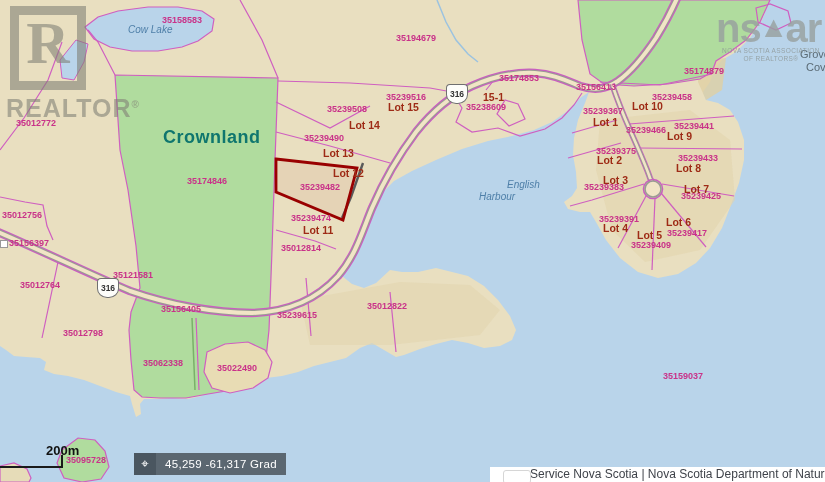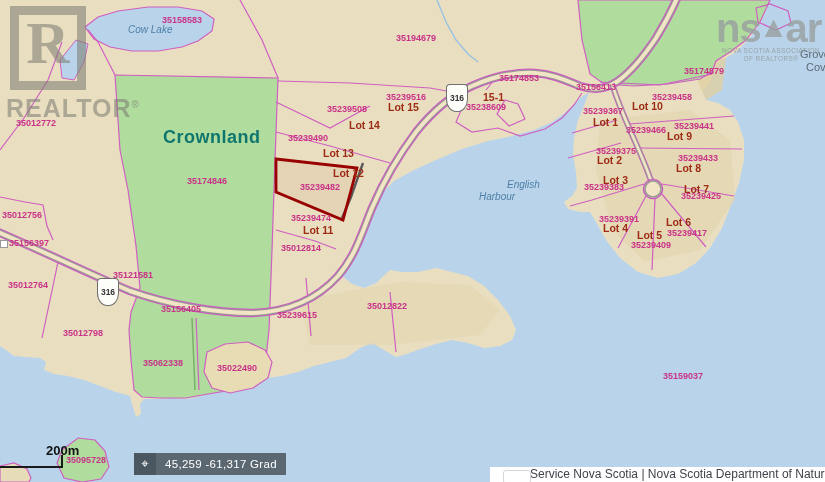--- a/index.html
+++ b/index.html
@@ -6,21 +6,21 @@
   #stage{position:relative;width:825px;height:482px;overflow:hidden;
          font-family:"Liberation Sans",sans-serif;background:#b9d4ea;}
   #basemap{position:absolute;left:0;top:0;}
   #map-labels{position:absolute;left:0;top:0;width:825px;height:482px;}
   .lbl{position:absolute;white-space:pre;line-height:1.05;}
   .lbl.pid{font-size:9px;font-weight:bold;color:#c93289;}
   .lbl.lot{font-size:10.5px;font-weight:bold;color:#9e2b16;}
   .lbl.place{font-size:10px;font-style:italic;color:#4e7fa8;}
   .lbl.crown{font-size:18px;font-weight:bold;color:#0f766e;letter-spacing:.5px;}
   .lbl.gray{font-size:11px;color:#5a6a74;}
-  .badge{position:absolute;width:22px;height:28px;background:#fdfdfa;
+  .badge{position:absolute;width:22px;height:20px;background:#fdfdfa;
          border:1.5px solid #6f6f6f;border-radius:4px 4px 46% 46%;
          box-sizing:border-box;display:flex;align-items:center;justify-content:center;
          font-size:8.5px;font-weight:bold;color:#333;}
   
   #realtor{position:absolute;left:6px;top:6px;opacity:.58;color:#807f75;}
   #realtor .rbox{width:58px;height:66px;border:9px solid #807f75;margin-left:4px;
         display:flex;align-items:flex-start;justify-content:center;}
   #realtor .rbox span{font-family:"Liberation Serif",serif;font-weight:bold;
         font-size:60px;line-height:.95;}
   #realtor .word{font-size:25px;font-weight:bold;letter-spacing:1px;margin-top:4px;}
@@ -155,21 +155,21 @@
 
     <path d="M276,159 L357,168 L343,220 L276,192 Z" fill="rgba(153,0,0,0.05)" stroke="#990000" stroke-width="2.8" stroke-linejoin="miter"></path>
   </svg>
 
   <div id="map-labels">
       <span class="lbl pid" style="left: 137px; top: 16px; margin-left: 25px;">35158583</span>
       <span class="lbl pid" style="left: 16px; top: 119px;">35012772</span>
       <span class="lbl pid" style="left: 396px; top: 34px;">35194679</span>
       <span class="lbl pid" style="left: 386px; top: 93px;">35239516</span>
       <span class="lbl pid" style="left: 327px; top: 105px;">35239508</span>
-      <span class="lbl pid" style="left: 288px; top: 134px;">35239490</span>
+      <span class="lbl pid" style="left: 304px; top: 134px;">35239490</span>
       <span class="lbl pid" style="left: 300px; top: 183px;">35239482</span>
       <span class="lbl pid" style="left: 291px; top: 214px;">35239474</span>
       <span class="lbl pid" style="left: 273px; top: 244px; padding-left: 8px;">35012814</span>
       <span class="lbl pid" style="left: 187px; top: 177px;">35174846</span>
       <span class="lbl pid" style="left: 499px; top: 74px;">35174853</span>
       <span class="lbl pid" style="left: 466px; top: 103px;">35238609</span>
       <span class="lbl pid" style="left: 576px; top: 83px;">35156413</span>
       <span class="lbl pid" style="left: 652px; top: 93px;">35239458</span>
       <span class="lbl pid" style="left: 576px; top: 107px; margin-left: 7px;">35239367</span>
       <span class="lbl pid" style="left: 626px; top: 126px;">35239466</span>
@@ -177,21 +177,21 @@
       <span class="lbl pid" style="left: 596px; top: 147px;">35239375</span>
       <span class="lbl pid" style="left: 678px; top: 154px;">35239433</span>
       <span class="lbl pid" style="left: 584px; top: 183px;">35239383</span>
       <span class="lbl pid" style="left: 681px; top: 192px;">35239425</span>
       <span class="lbl pid" style="left: 599px; top: 215px;">35239391</span>
       <span class="lbl pid" style="left: 667px; top: 229px;">35239417</span>
       <span class="lbl pid" style="left: 631px; top: 241px;">35239409</span>
       <span class="lbl pid" style="left: 684px; top: 33px; margin-top: 34px;">35174879</span>
       <span class="lbl pid" style="left: 2px; top: 211px;">35012756</span>
       <span class="lbl pid" style="left: 9px; top: 239px;">35156397</span>
-      <span class="lbl pid" style="left: 8px; top: 281px;">35012764</span>
+      <span class="lbl pid" style="left: 20px; top: 281px;">35012764</span>
       <span class="lbl pid" style="left: 113px; top: 271px;">35121581</span>
       <span class="lbl pid" style="left: 161px; top: 305px;">35156405</span>
       <span class="lbl pid" style="left: 63px; top: 329px;">35012798</span>
       <span class="lbl pid" style="left: 143px; top: 359px;">35062338</span>
       <span class="lbl pid" style="left: 217px; top: 364px;">35022490</span>
       <span class="lbl pid" style="left: 66px; top: 456px;">35095728</span>
       <span class="lbl pid" style="left: 277px; top: 311px;">35239615</span>
       <span class="lbl pid" style="left: 367px; top: 302px;">35012822</span>
       <span class="lbl pid" style="left: 663px; top: 372px;">35159037</span>
       <span class="lbl lot" style="left: 388px; top: 102px;">Lot 15</span>

